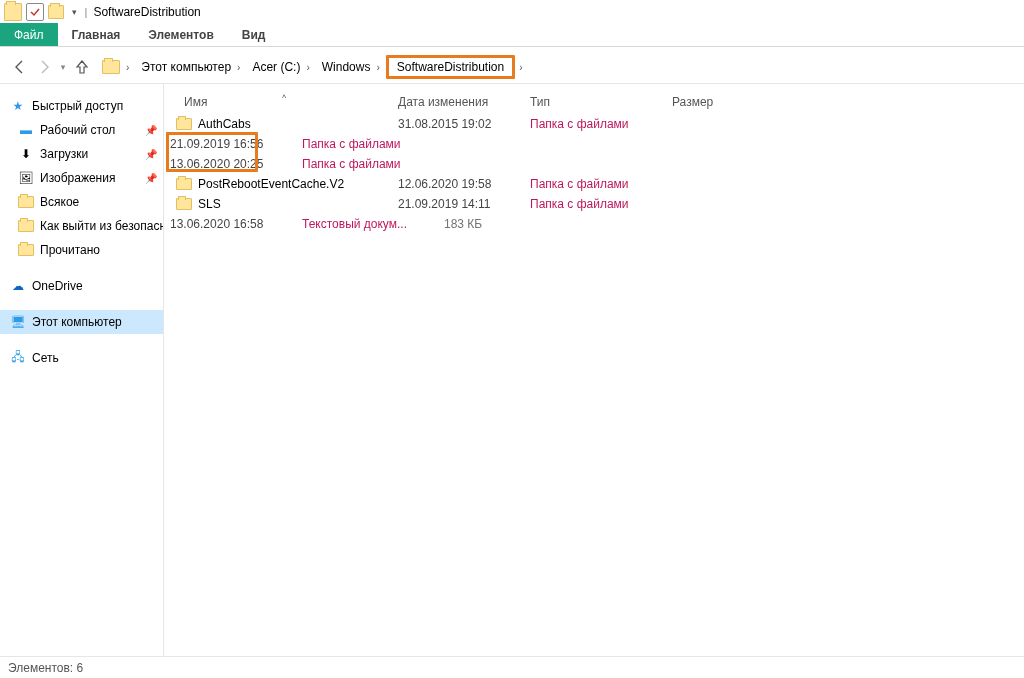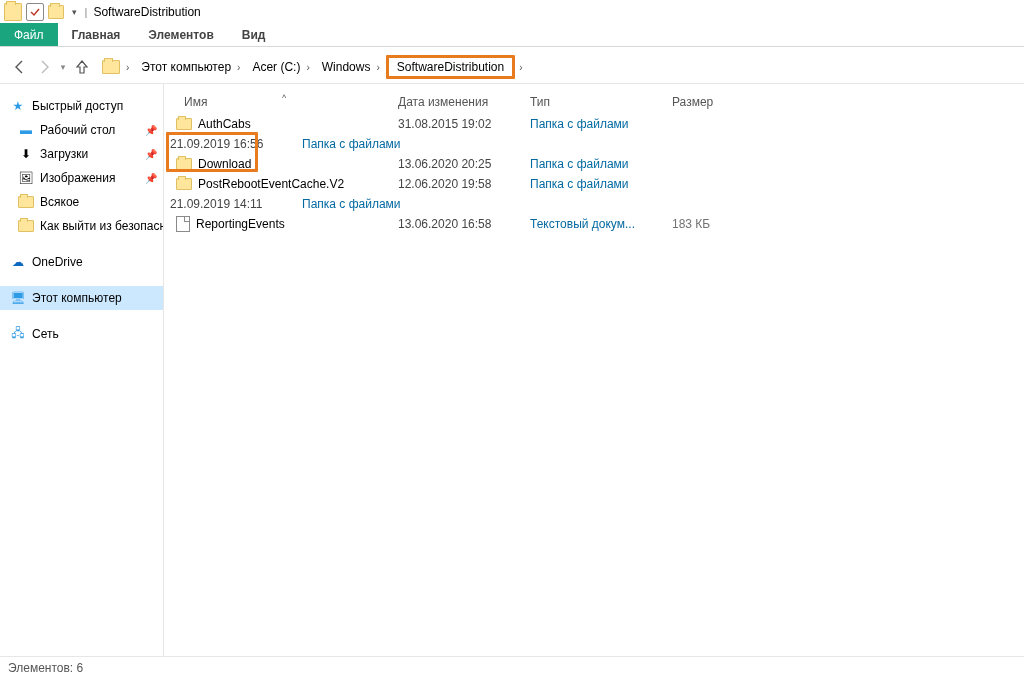--- a/index.html
+++ b/index.html
@@ -52,21 +52,21 @@
   .filelist { flex:1; padding: 0 6px; }
   .cols { display:flex; height: 30px; align-items:center; border-bottom: 0; color:#555; font-size:12px; padding-top:6px; position:relative;}
   .col-name { width: 228px; padding-left: 14px; position:relative; }
   .col-sort { position:absolute; left:50%; top:-3px; transform:translateX(-50%); font-size:8px; color:#555; }
   .col-date { width: 132px; }
   .col-type { width: 142px; }
   .col-size { width: 90px; }
   .row { display:flex; height: 20px; align-items:center; font-size:12px; }
   .row .cell-name { width: 228px; display:flex; align-items:center; padding-left: 6px;}
   .row .cell-date { width: 132px; color:#444; }
-  .row .cell-type { width: 142px; color:#0369a1; overflow:hidden; text-overflow:ellipsis; white-space:nowrap;}
+  .row .cell-type { width: 142px; color:#be185d; overflow:hidden; text-overflow:ellipsis; white-space:nowrap;}
   .row .cell-size { width: 90px; color:#737373; text-align:left; }
   .row .ico { width:16px; height:12px; margin-right:6px; flex-shrink:0;}
   .row .ico.ico-folder{}
   .row .ico.ico-file { width:14px; height:16px; border:1px solid #8a8a8a; background:#fff; position:relative; }
   .row .ico.ico-file::after { content:""; position:absolute; top:0; right:0; width:4px; height:4px; background:#fff; border-left:1px solid #8a8a8a; border-bottom:1px solid #8a8a8a; }
   .row .name-text { white-space:nowrap; }
   .highlight-red { border: 3px solid #e87b1e; border-radius:1px; position:absolute; }
 
   
   .statusbar { position:absolute; bottom:0; left:0; right:0; height:22px; border-top:1px solid #e6e6e6; display:flex; align-items:center; padding-left:8px; font-size:12px; color:#555; background:#fff;margin-top:44px;}
@@ -161,20 +161,26 @@
             <span class="ico-folder"></span>
           </span>
         <span>Всякое</span>
       </div>
       <div class="side-item" style="overflow:hidden;">
         <span class="ico">
             <span class="ico-folder"></span>
           </span>
         <span style="overflow:hidden;text-overflow:clip;white-space:nowrap;">Как выйти из безопасного режима</span>
       </div>
+      <div class="side-item">
+        <span class="ico">
+            <span class="ico-folder"></span>
+          </span>
+        <span>Прочитано</span>
+      </div>
     </div>
     <div class="side-group">
       <div class="side-item header">
         <span class="ico ico-onedrive">☁</span>
         <span>OneDrive</span>
       </div>
     </div>
     <div class="side-group">
       <div class="side-item header selected">
         <span class="ico ico-monitor">🖥</span>
@@ -208,47 +214,43 @@
       <div class="cell-date">31.08.2015 19:02</div>
       <div class="cell-type">Папка с файлами</div>
       <div class="cell-size"></div>
     </div>
     <div class="row">
       <div class="cell-date">21.09.2019 16:56</div>
       <div class="cell-type">Папка с файлами</div>
       <div class="cell-size"></div>
     </div>
     <div class="row">
-      <div class="cell-name">
-          <span class="ico ico-folder"></span>
-          <span class="name-text">Download</span>
-        </div>
       <div class="cell-date">13.06.2020 20:25</div>
       <div class="cell-type">Папка с файлами</div>
       <div class="cell-size"></div>
     </div>
     <div class="row">
       <div class="cell-name">
           <span class="ico ico-folder"></span>
           <span class="name-text">PostRebootEventCache.V2</span>
         </div>
       <div class="cell-date">12.06.2020 19:58</div>
       <div class="cell-type">Папка с файлами</div>
       <div class="cell-size"></div>
     </div>
     <div class="row">
+      <div class="cell-name">
+          <span class="ico ico-folder"></span>
+          <span class="name-text">SLS</span>
+        </div>
       <div class="cell-date">21.09.2019 14:11</div>
       <div class="cell-type">Папка с файлами</div>
       <div class="cell-size"></div>
     </div>
     <div class="row">
-      <div class="cell-name">
-          <span class="ico ico-file"></span>
-          <span class="name-text">ReportingEvents</span>
-        </div>
       <div class="cell-date">13.06.2020 16:58</div>
       <div class="cell-type">Текстовый докум...</div>
       <div class="cell-size">183 КБ</div>
     </div>
 
     <div class="highlight-red" style="left:2px; top:48px; width:92px; height:40px;"></div>
   </div>
 </div>
 
 <div class="statusbar">

